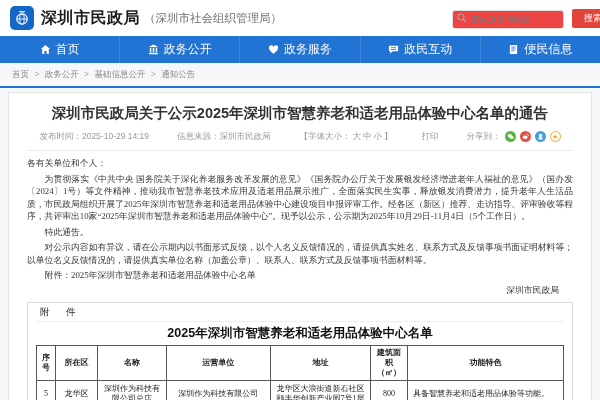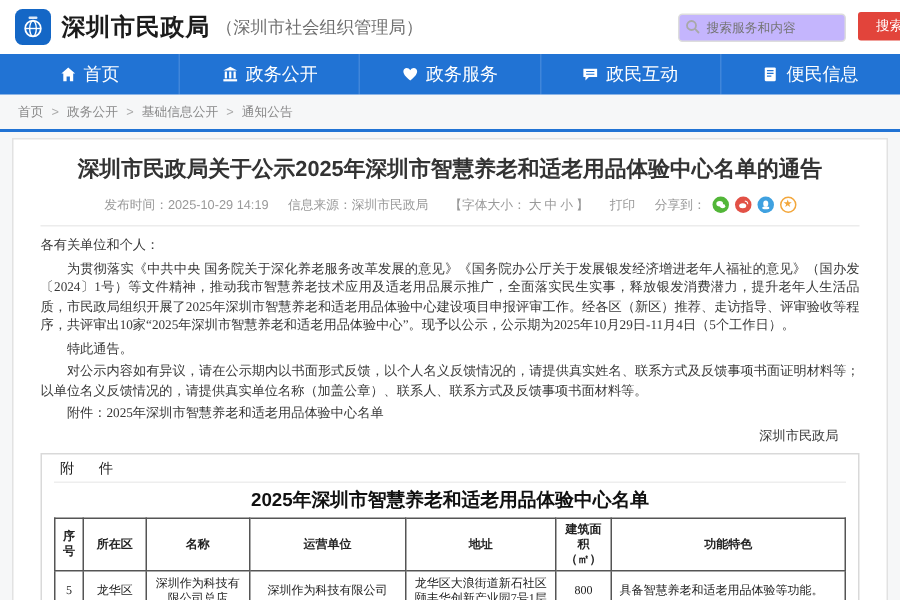--- a/index.html
+++ b/index.html
@@ -10,21 +10,21 @@
   .top { height:36px; background:#fff; display:flex; align-items:center;
     padding:0 10px; position:relative; }
   .logo { width:24px; height:24px; background:#1467c6; border-radius:5px;
     display:flex; align-items:center; justify-content:center; flex:0 0 auto; }
   .site-title { font-size:16px; font-weight:bold; color:#1b1b1b; margin-left:7px; letter-spacing:.5px; }
   .site-sub { font-size:11.5px; color:#6f6f6f; margin-left:4px; }
   .search { position:absolute; right:-14px; top:8px; display:flex; align-items:center; }
   .search-wrap { position:relative; }
   .search-wrap svg { position:absolute; left:5px; top:4.5px; }
   .search input { width:112px; height:19px; border:1px solid #ddd; border-radius:3px;
-    font-size:8.5px; padding:0 4px 0 18px; color:#333; outline:none; background:#c4b5fd;
+    font-size:8.5px; padding:0 4px 0 18px; color:#333; outline:none; background:#ef4444;
     font-family:Liberation Serif, serif; }
   .search-btn { width:42px; height:19px; margin-left:8px; background:#e2443b; color:#fff;
     border:none; border-radius:2px; font-size:9px; cursor:pointer; }
 
   
   .nav { height:27px; background:#2173d4; display:flex; }
   .nav-item { flex:1; display:flex; align-items:center; justify-content:center; gap:5px;
     color:#fff; font-size:12px; cursor:pointer; }
   .nav-item + .nav-item { border-left:1px solid rgba(255,255,255,.14); }
   .nav-item svg { display:block; }
@@ -33,21 +33,21 @@
   .crumbs { padding:6px 12px 5px; font-size:8.5px; color:#888; }
   .crumbs span[data-interactable="true"] { cursor:pointer; }
   .crumb-sep { margin:0 3px; color:#aaa; }
   .blue-rule { height:2px; background:#2173d4; }
 
   
   .card { margin:4px 8px 0; background:#fff; border:1px solid #e2e2e2;
     height:310px; padding:0 18px; overflow:hidden; }
   .art-title { text-align:center; font-size:14.5px; font-weight:bold; color:#333;
     margin-top:11px; line-height:18px; }
-  .meta { display:flex; justify-content:center; align-items:center; gap:13px;
+  .meta { display:flex; justify-content:center; align-items:center; gap:28px;
     font-size:8.5px; color:#999; margin-top:9px; padding-bottom:7px; border-bottom:1px solid #ececec; }
   .meta .clk { cursor:pointer; }
   .fs-opts span { cursor:pointer; margin:0 1px; }
   .share-row { display:flex; align-items:flex-start; gap:4px; }
   .sc { width:11px; height:11px; border-radius:50%; display:inline-flex; align-items:center;
     justify-content:center; cursor:pointer; }
   .sc svg { display:block; }
   .sc-wechat { background:#52b638; }
   .sc-weibo  { background:#e25146; }
   .sc-qq     { background:#3fa1e0; }

